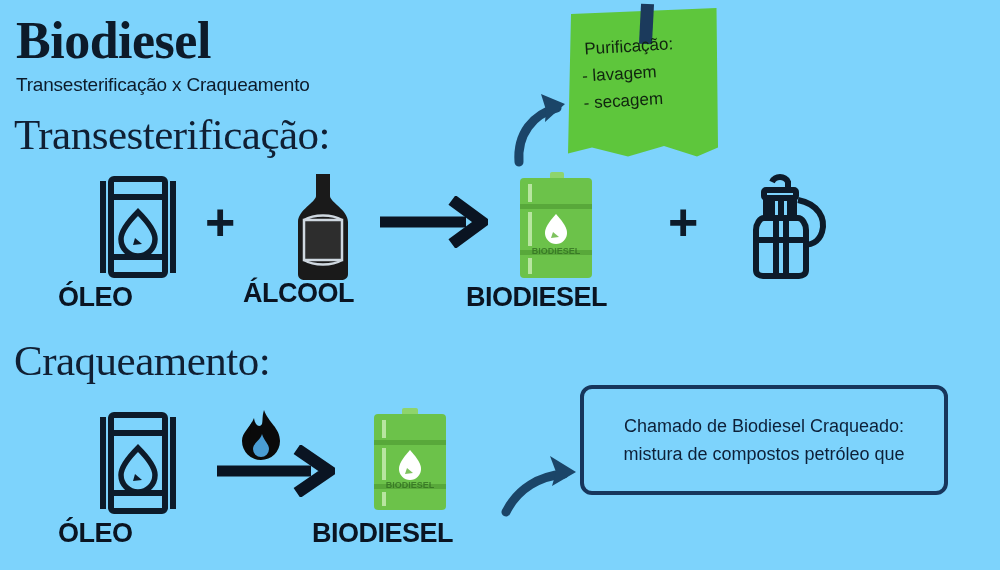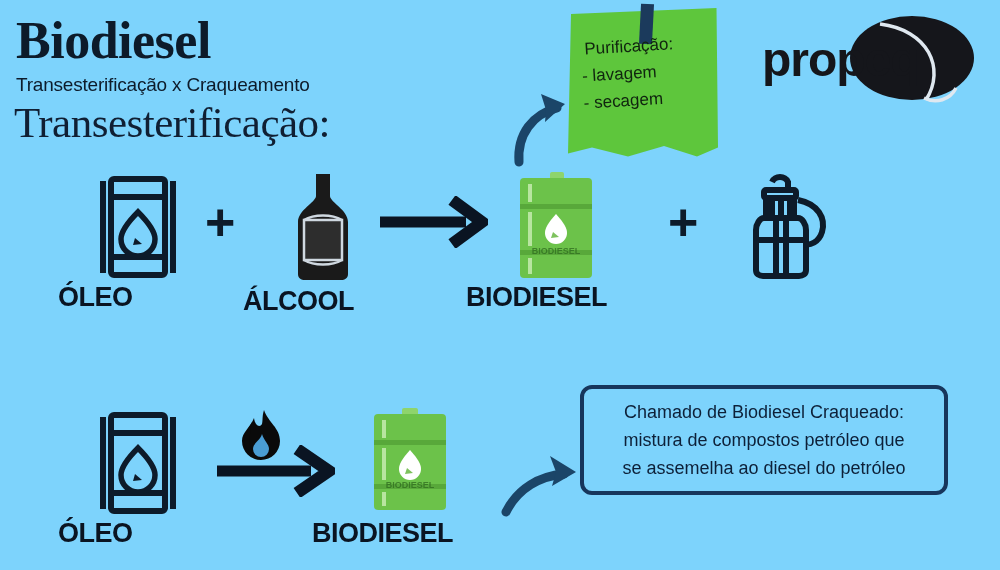--- a/index.html
+++ b/index.html
@@ -45,21 +45,21 @@
   }
 
   .section-heading {
     position: absolute;
     font-family: "Liberation Serif", serif;
     font-size: 43px;
     line-height: 46px;
     color: #101f33;
     letter-spacing: -0.5px;
   }
-  #heading-transesterificacao { left: 14px; top: 100px; }
+  #heading-transesterificacao { left: 14px; top: 112px; }
   #heading-craqueamento       { left: 14px; top: 338px; }
 
   
   #logo {
     position: absolute;
     right: 12px;
     top: 14px;
     width: 228px;
     height: 92px;
   }
@@ -152,30 +152,20 @@
 </head>
 <body>
 
 <div id="infographic">
 
   <div id="title-block">
     <div id="main-title">Biodiesel</div>
     <div id="subtitle">Transesterificação x Craqueamento</div>
   </div>
 
-  <div id="logo">
-    <svg width="228" height="92" viewBox="0 0 228 92">
-      <ellipse cx="152" cy="44" rx="62" ry="42" fill="#15161b"></ellipse>
-      <path d="M120 10 C 168 16, 186 54, 166 86" stroke="#dfe8f0" stroke-width="3.5" fill="none"></path>
-      <path d="M164 84 C 176 90, 190 86, 196 74" stroke="#dfe8f0" stroke-width="3.5" fill="none"></path>
-      <text x="2" y="62" font-family="Liberation Sans, sans-serif" font-size="48" font-weight="bold" fill="#15161b" letter-spacing="-1">propeq</text>
-      <path d="M152 50 a 10 10 0 1 0 0.1 0 M160 44 l 0 26" stroke="#dfe8f0" stroke-width="0" fill="none"></path>
-    </svg>
-    
-  </div>
 
   <div id="sticky-note">
     <div id="sticky-note-shape"></div>
     <div id="sticky-note-pin"></div>
     <div id="sticky-note-text">
       <span class="note-line first">Purificação:</span>
       <span class="note-line">- lavagem</span>
       <span class="note-line">- secagem</span>
     </div>
   </div>
@@ -207,21 +197,21 @@
   <div class="plus-sign" style="left:205px; top:196px;">+</div>
 
   <div class="icon-slot" style="left:290px; top:172px;">
     <svg width="66" height="110" viewBox="0 0 66 110">
       <path d="M26 2 h14 v22 c 0 6, 18 14, 18 26 v52 c 0 4, -3 6, -7 6 h-36 c -4 0 -7 -2 -7 -6 v-52 c 0 -12, 18 -20, 18 -26 Z" fill="#1a1a1a"></path>
       <rect x="14" y="48" width="38" height="40" fill="#2d2d2d" stroke="#cfd8e0" stroke-width="2.5"></rect>
       <path d="M14 48 C 24 42, 42 42, 52 48" stroke="#cfd8e0" stroke-width="2.5" fill="none"></path>
       <path d="M14 88 C 24 94, 42 94, 52 88" stroke="#cfd8e0" stroke-width="2.5" fill="none"></path>
     </svg>
   </div>
-  <div class="item-label" style="left:243px; top:286px; width:160px;">ÁLCOOL</div>
+  <div class="item-label" style="left:243px; top:278px; width:160px;">ÁLCOOL</div>
 
   <div class="icon-slot" style="left:378px; top:196px;">
     <svg width="110" height="52" viewBox="0 0 110 52">
       <line x1="2" y1="26" x2="88" y2="26" stroke="#0a1422" stroke-width="11" stroke-linecap="butt"></line>
       <path d="M74 4 L 104 26 L 74 48" stroke="#0a1422" stroke-width="12" fill="none" stroke-linejoin="miter" stroke-linecap="butt"></path>
     </svg>
   </div>
 
   <div class="icon-slot" style="left:518px; top:172px;">
     <svg width="76" height="110" viewBox="0 0 76 110">
@@ -252,20 +242,21 @@
         <path d="M56 30 C 76 34, 84 48, 80 62 C 77 72, 68 76, 62 74"></path>
         <line x1="30" y1="30" x2="30" y2="46"></line>
         <line x1="39" y1="30" x2="39" y2="46"></line>
         <line x1="48" y1="30" x2="48" y2="46"></line>
         <line x1="34" y1="50" x2="34" y2="104"></line>
         <line x1="44" y1="50" x2="44" y2="104"></line>
       </g>
     </svg>
   </div>
 
+  <div class="section-heading" id="heading-craqueamento">Craqueamento:</div>
 
   <div class="icon-slot" style="left:98px; top:410px;">
     <svg width="80" height="106" viewBox="0 0 80 106">
       <g stroke="#0d1b2a" stroke-width="6" fill="none">
         <rect x="13" y="5" width="54" height="96" rx="3"></rect>
         <line x1="5" y1="7" x2="5" y2="99"></line>
         <line x1="75" y1="7" x2="75" y2="99"></line>
         <line x1="15" y1="23" x2="65" y2="23"></line>
         <line x1="15" y1="83" x2="65" y2="83"></line>
       </g>
@@ -310,16 +301,15 @@
   <div class="icon-slot" style="left:500px; top:442px;">
     <svg width="90" height="76" viewBox="0 0 90 76">
       <path d="M6 70 C 18 46, 40 34, 64 32" stroke="#1b4568" stroke-width="9" fill="none" stroke-linecap="round"></path>
       <path d="M50 14 L 76 30 L 52 44 L 56 30 Z" fill="#1b4568"></path>
     </svg>
   </div>
 
   <div id="info-box">
     <span class="info-line">Chamado de Biodiesel Craqueado:</span>
     <span class="info-line">mistura de compostos petróleo que</span>
-    <span class="info-line">se assemelha ao diesel do petróleo</span>
   </div>
 
 </div>
 
 </body></html>

